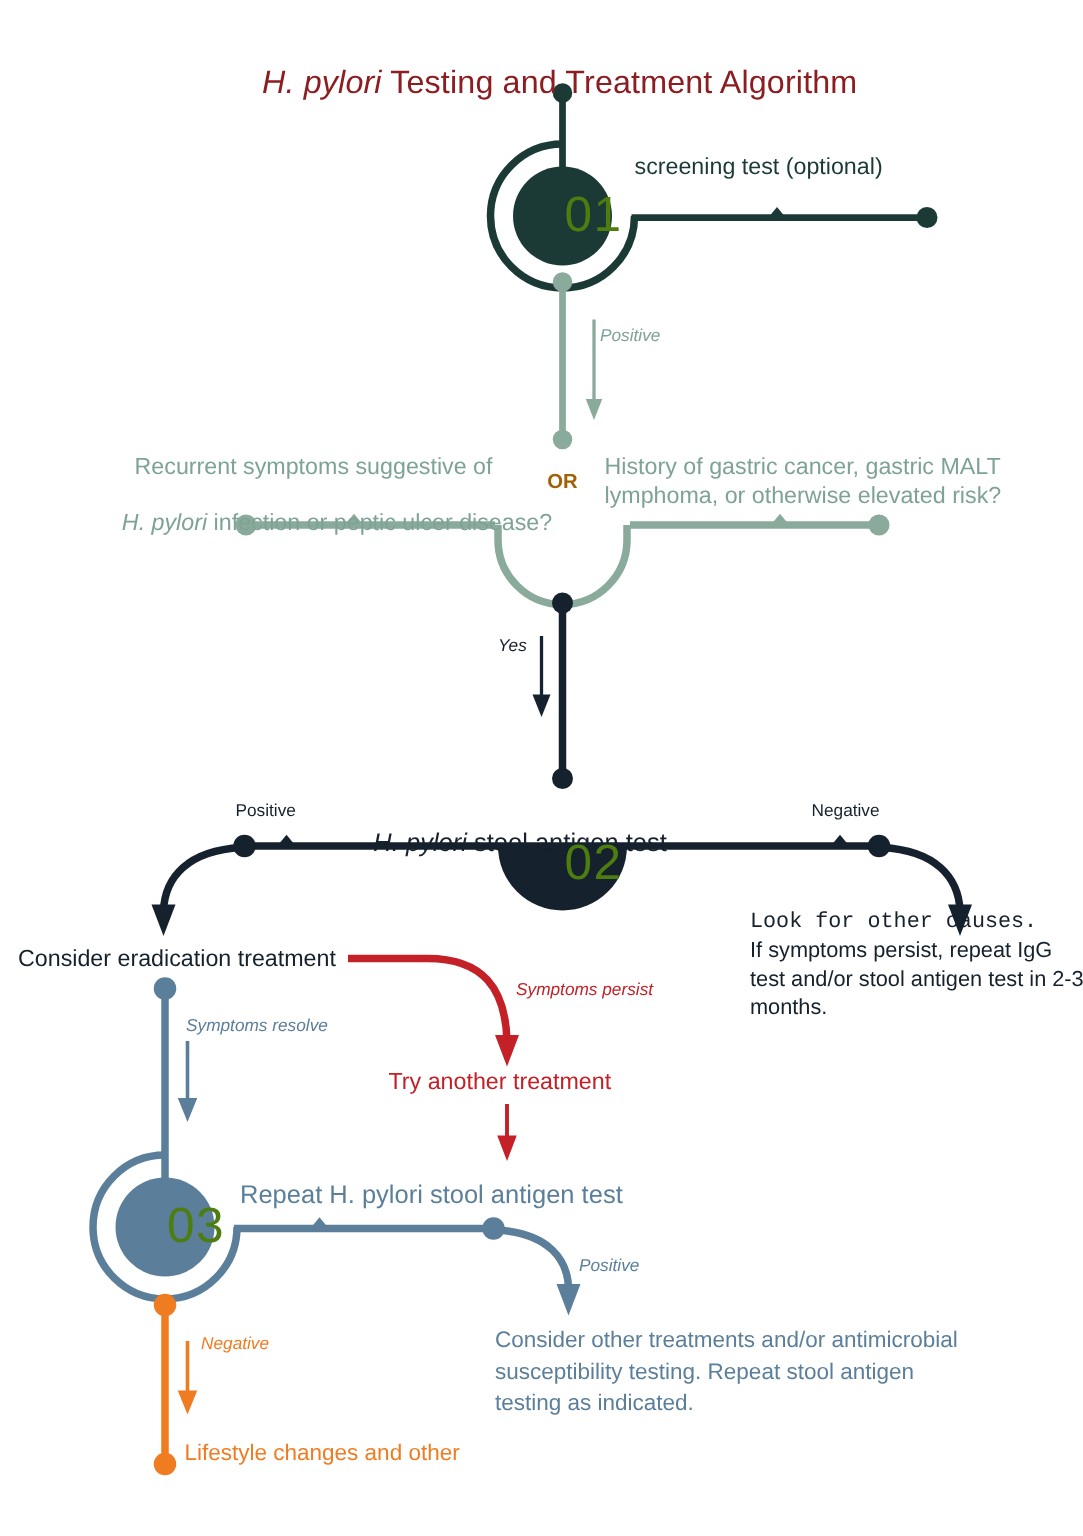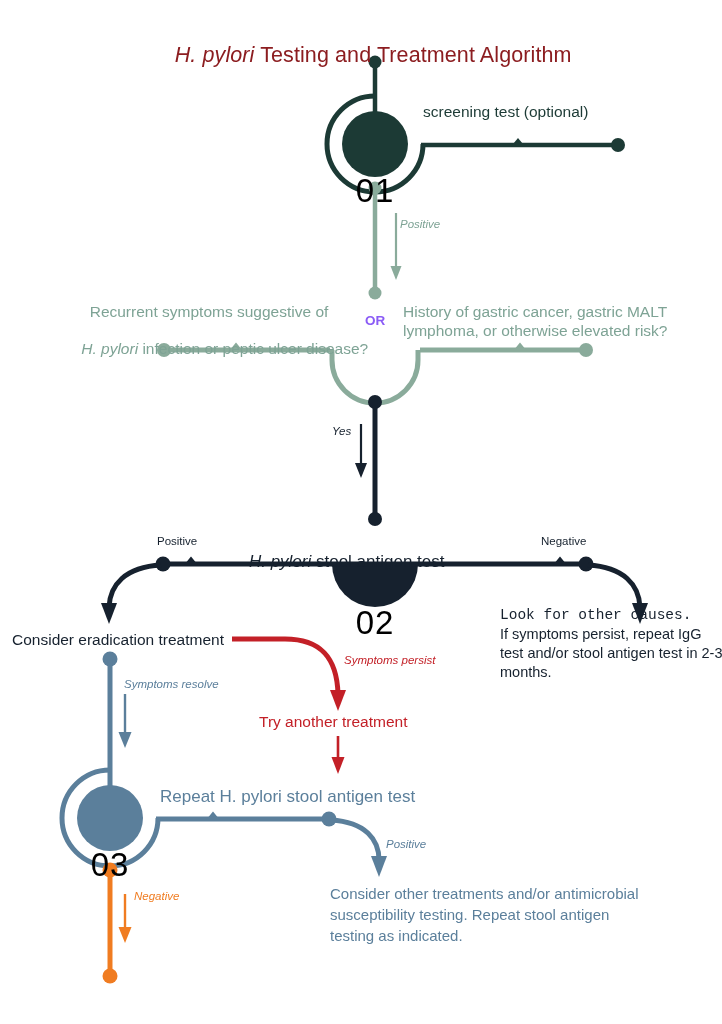--- a/index.html
+++ b/index.html
@@ -38,38 +38,37 @@
   .title {
     font-size: 21.5px;
     color: #8c1d20;
     letter-spacing: 0.1px;
   }
   .title .ital { font-style: italic; }
 
   .node-num {
     position: absolute;
     font-size: 33px;
-    color: #000000;
+    color: #4d7c0f;
     letter-spacing: 1px;
-    text-align: center;
+    text-align: right;
     font-weight: 400;
-    margin-top: 48px;
   }
 
   .lbl-dark   { color: #16212e; }
   .lbl-green  { color: #1c3a35; }
   .lbl-sage   { color: #7ea395; }
   .lbl-red    { color: #c32027; }
   .lbl-slate  { color: #5b7f9b; }
   .lbl-orange { color: #f07c21; }
 
   .t-step { font-size: 15.5px; }
   .t-body { font-size: 14.5px; }
   .t-small-ital { font-size: 11.5px; font-style: italic; }
-  .t-or { font-size: 13.5px; font-weight: bold; color: #8b5cf6; }
+  .t-or { font-size: 13.5px; font-weight: bold; color: #a16207; }
   .t-cap { font-size: 11.5px; }
   .ital { font-style: italic; }
 </style>
 </head>
 <body>
 
 <div id="canvas">
 
   <svg class="lyr" viewBox="0 0 722 1024">
 
@@ -222,14 +221,15 @@
   <div class="txt t-step lbl-slate" style="left:160px; top:787px; font-size:17px;">Repeat H. pylori stool antigen test</div>
 
   <div class="txt t-small-ital lbl-slate" style="left:386px; top:838px;">Positive</div>
 
   <div class="txt t-step lbl-slate" style="left:330px; top:885px; font-size:15px;">Consider other treatments and/or antimicrobial</div>
   <div class="txt t-step lbl-slate" style="left:330px; top:906px; font-size:15px;">susceptibility testing. Repeat stool antigen</div>
   <div class="txt t-step lbl-slate" style="left:330px; top:927px; font-size:15px;">testing as indicated.</div>
 
   <div class="txt t-small-ital lbl-orange" style="left:134px; top:890px;">Negative</div>
 
+  <div class="txt t-step lbl-orange" style="left:123px; top:960px; font-size:15px;">Lifestyle changes and other</div>
 
 </div>
 
 </body></html>

